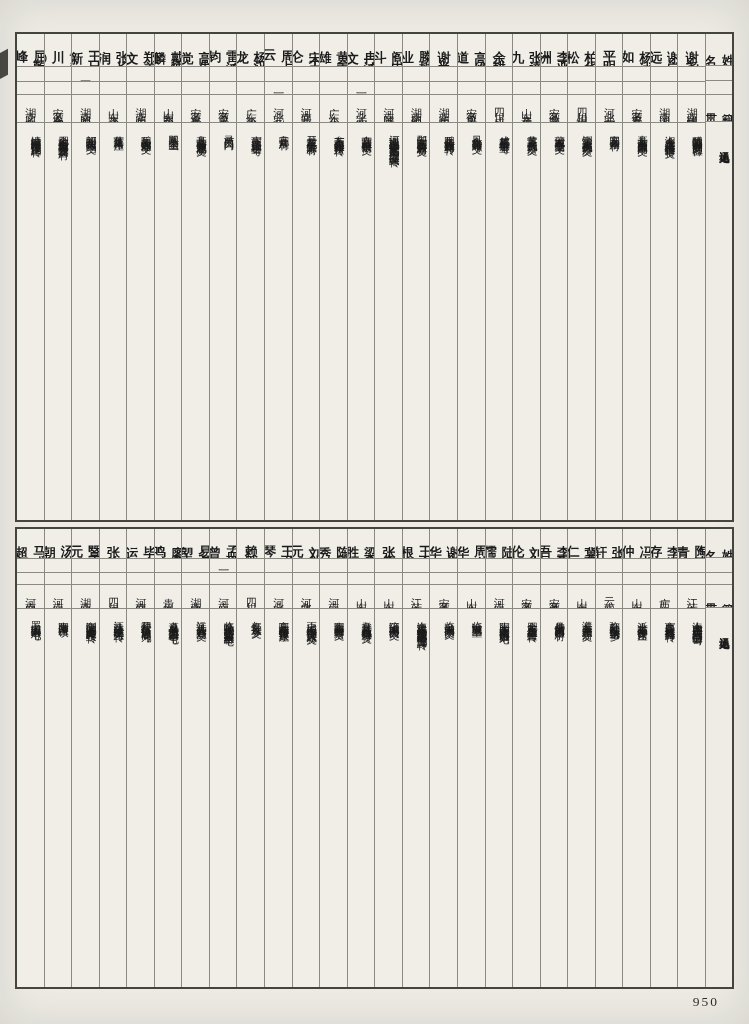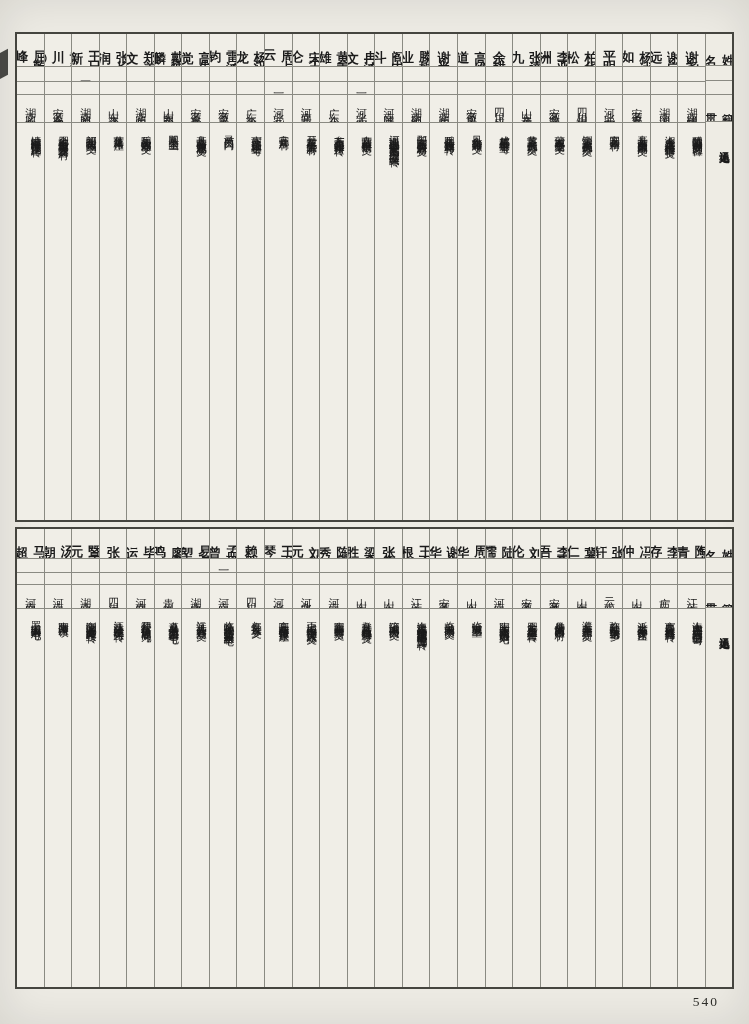--- a/index.html
+++ b/index.html
@@ -943,14 +943,14 @@
           <span class="vtext p-age">二一</span>
         </div>
         <div class="cell" style="height: 64px;">
           <span class="vtext p-native">河南罗山</span>
         </div>
         <div class="cell addr">
           <span class="vtext">罗山城南大街六十七号</span>
         </div>
       </div>
     </div>
-  <div class="page-number">540</div>
+  <div class="page-number">950</div>
 </div>
 
 </body></html>

